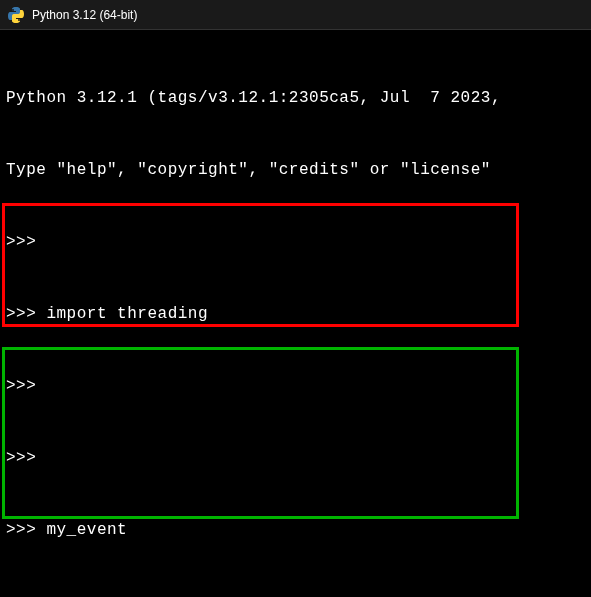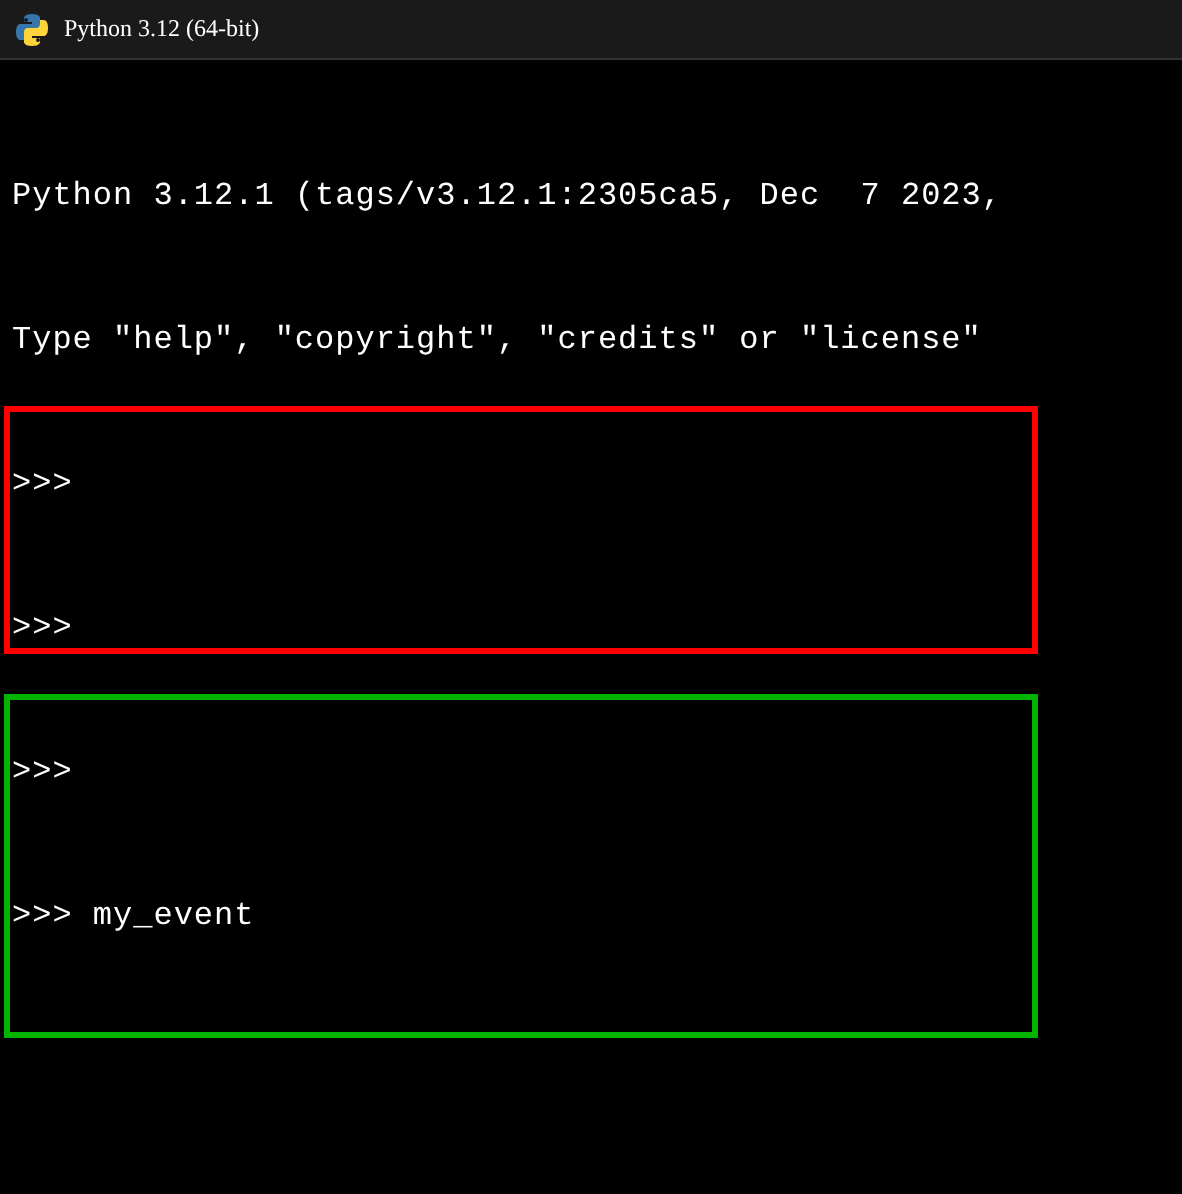--- a/index.html
+++ b/index.html
@@ -27,21 +27,21 @@
     .title-icon {
       width: 16px;
       height: 16px;
       margin-right: 8px;
       display: inline-flex;
       align-items: center;
       justify-content: center;
     }
     .title-text {
       color: #fff;
-      font-family: Liberation Serif, serif;
+      font-family: Liberation Sans, sans-serif;
       font-size: 12px;
     }
     .terminal {
       padding: 8px 6px;
       line-height: 1.5;
       white-space: pre;
       letter-spacing: 0.5px;
       position: relative;
     }
     .line {
@@ -69,23 +69,24 @@
   <span class="title-icon">
     <svg width="16" height="16" viewBox="0 0 16 16">
       <path fill="#3776ab" d="M8 0C4 0 4 2 4 2v2h4v1H2s-2 0-2 4 2 4 2 4h2v-2s0-2 2-2h4s2 0 2-2V2s0-2-4-2zM5 2a1 1 0 110 2 1 1 0 010-2z"></path>
       <path fill="#ffd43b" d="M8 16c4 0 4-2 4-2v-2H8v-1h6s2 0 2-4-2-4-2-4h-2v2s0 2-2 2H6s-2 0-2 2v5s0 2 4 2zm3-2a1 1 0 110-2 1 1 0 010 2z"></path>
     </svg>
   </span>
   <span class="title-text">Python 3.12 (64-bit)</span>
 </div>
 
 <div class="terminal">
-  <div class="line">Python 3.12.1 (tags/v3.12.1:2305ca5, Dec  7 2023,</div>
+  <div class="line">Python 3.12.1 (tags/v3.12.1:2305ca5, Jul  7 2023,</div>
   <div class="line">Type "help", "copyright", "credits" or "license" </div>
   <div class="line">&gt;&gt;&gt;</div>
+  <div class="line">&gt;&gt;&gt; import threading</div>
   <div class="line">&gt;&gt;&gt;</div>
   <div class="line">&gt;&gt;&gt;</div>
   <div class="line">&gt;&gt;&gt; my_event</div>
   
   
   
   
   
   
   

